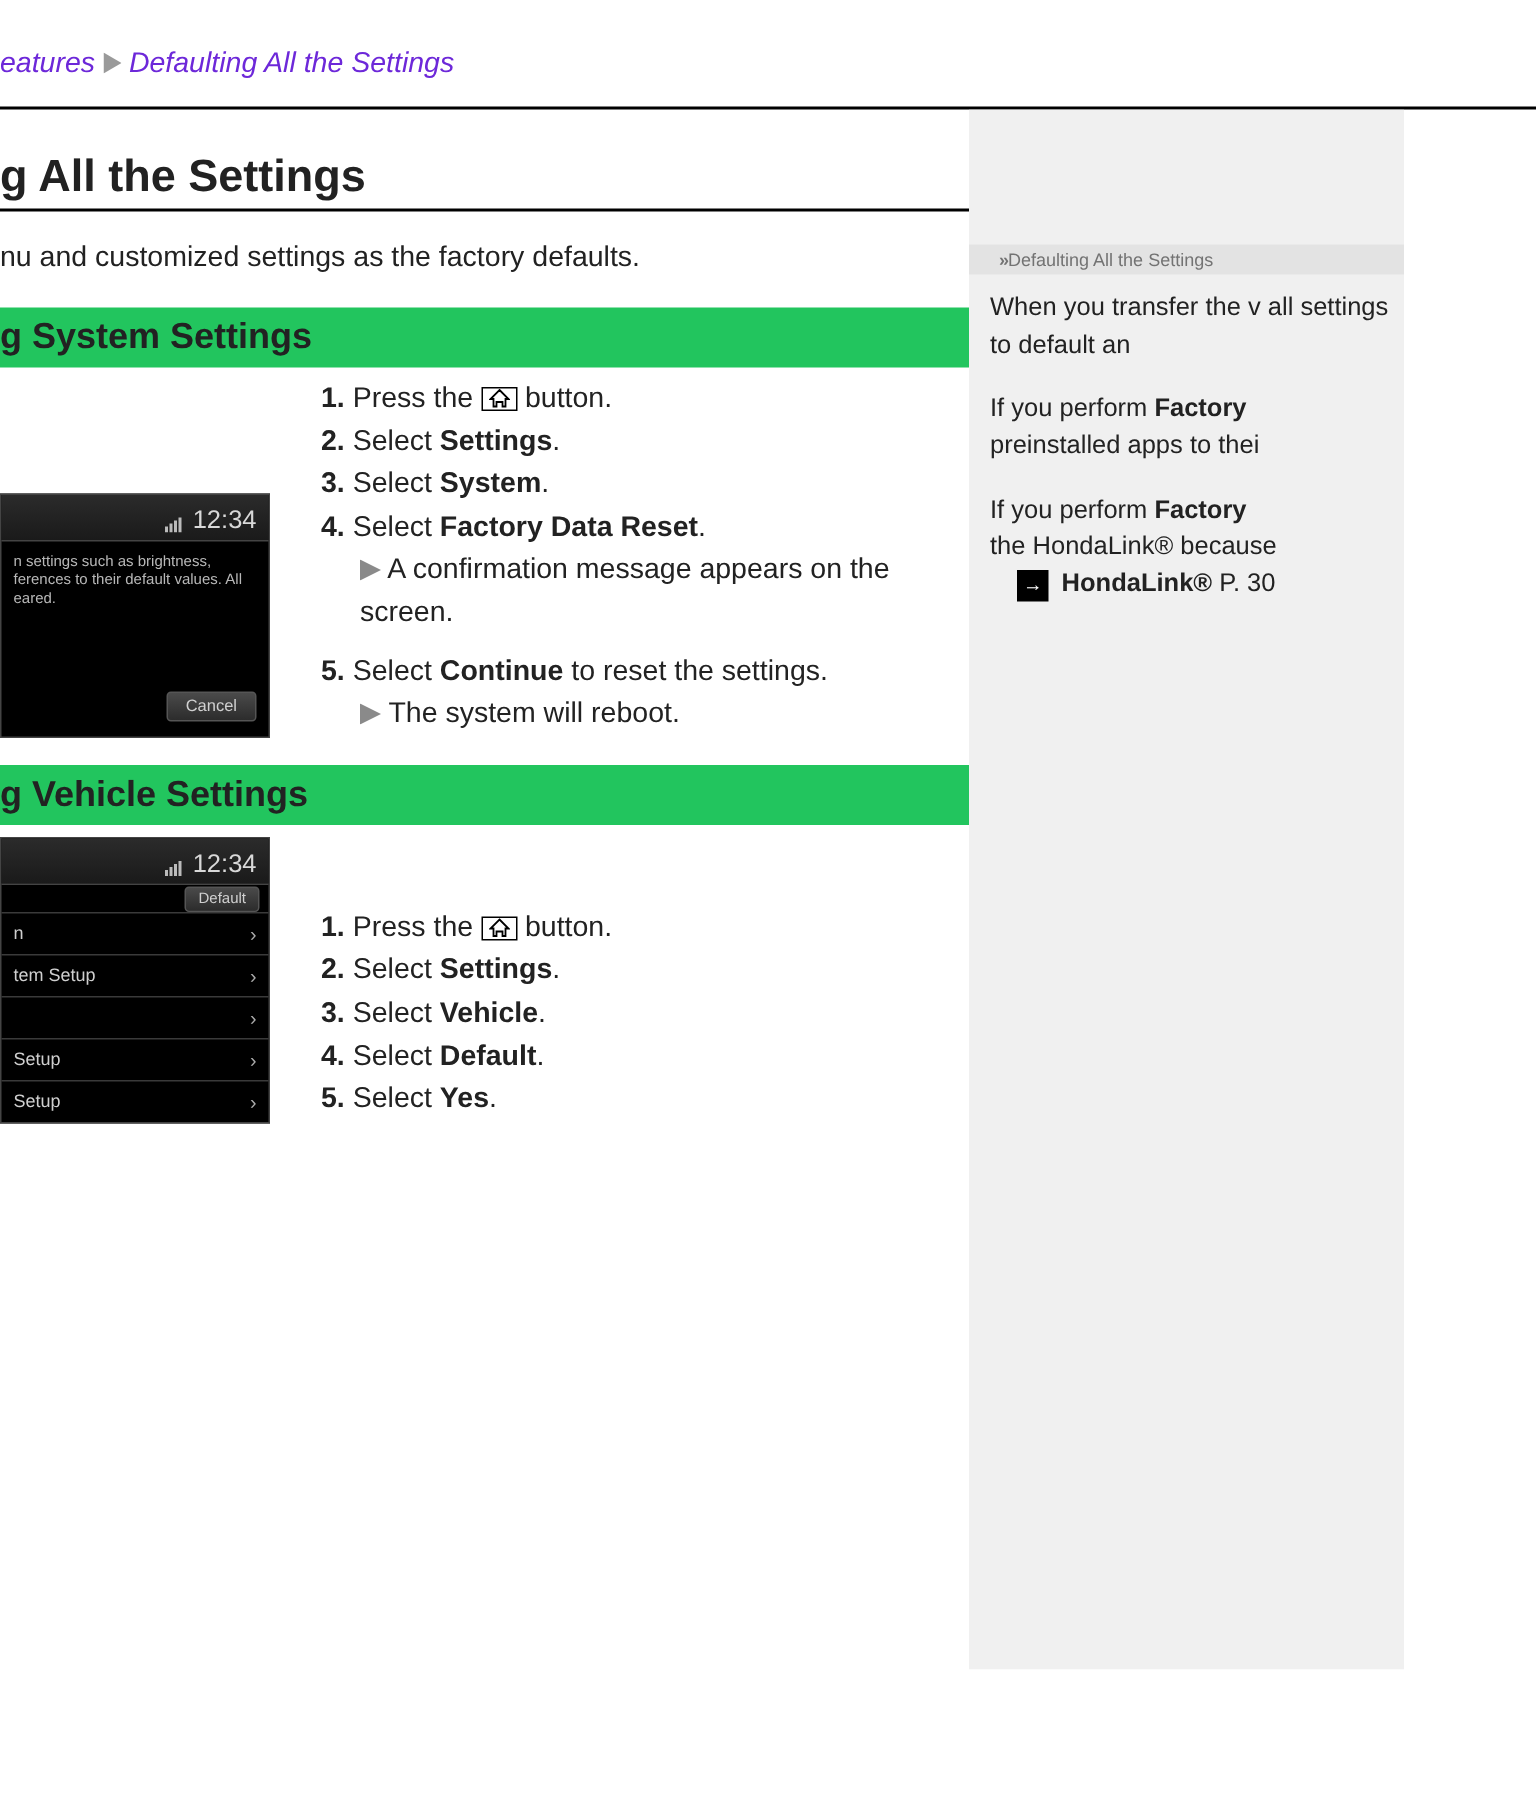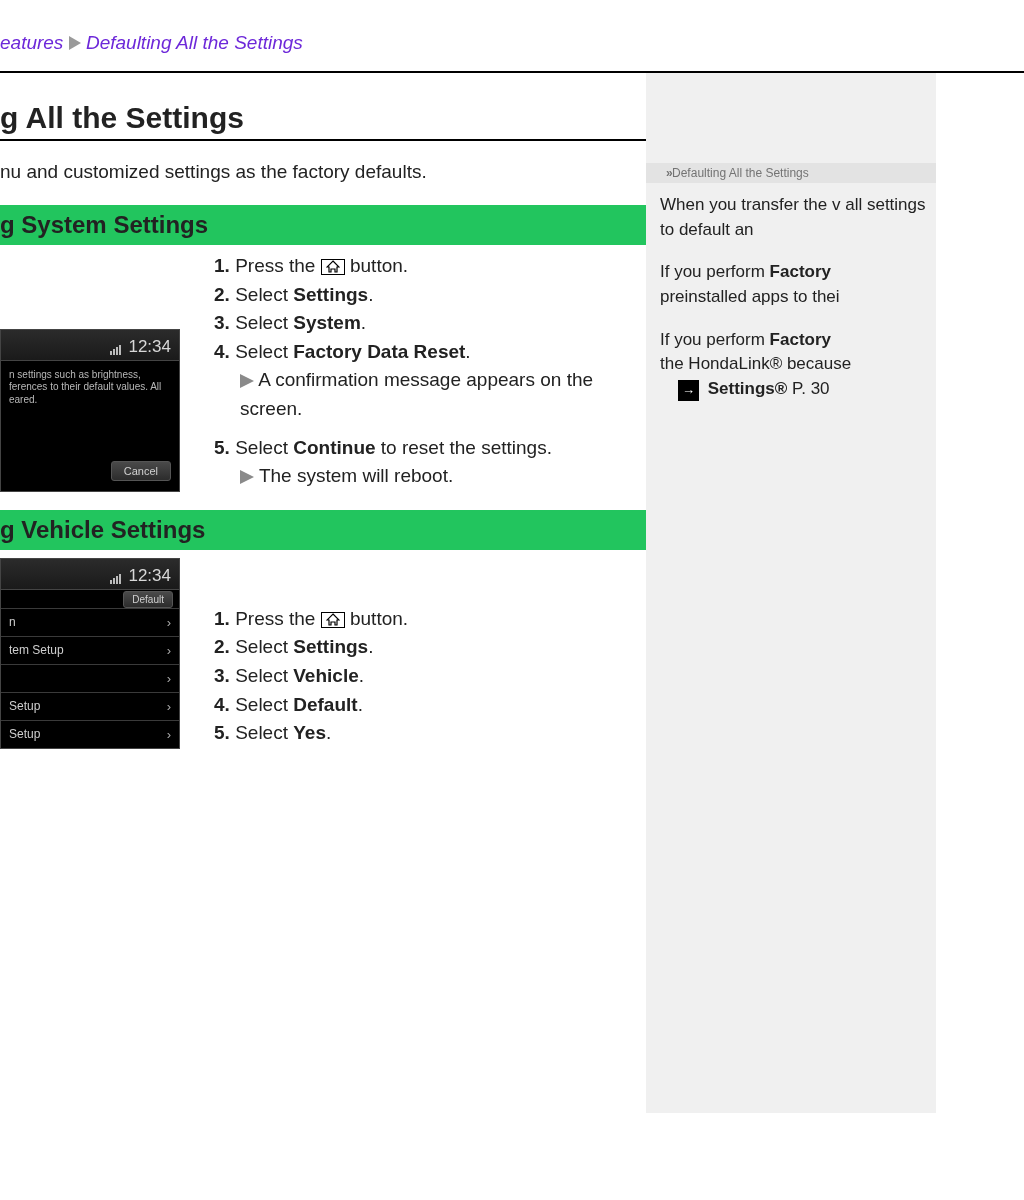--- a/index.html
+++ b/index.html
@@ -353,19 +353,19 @@
         <p>When you transfer the v all settings to default an</p>
         <p>
           <span>If you perform </span><b>Factory </b><br>
           <span>preinstalled apps to thei</span>
         </p>
         <p>
           <span>If you perform </span><b>Factory </b><br>
           <span>the HondaLink® because</span><br>
           <span style="margin-left:18px;">
             <span class="linkarrow">→</span>
-            <b>Settings®</b><span> P. 30</span>
+            <b>HondaLink®</b><span> P. 30</span>
           </span>
         </p>
       </div>
     </div>
   </div>
 </div>
 
 </body></html>

